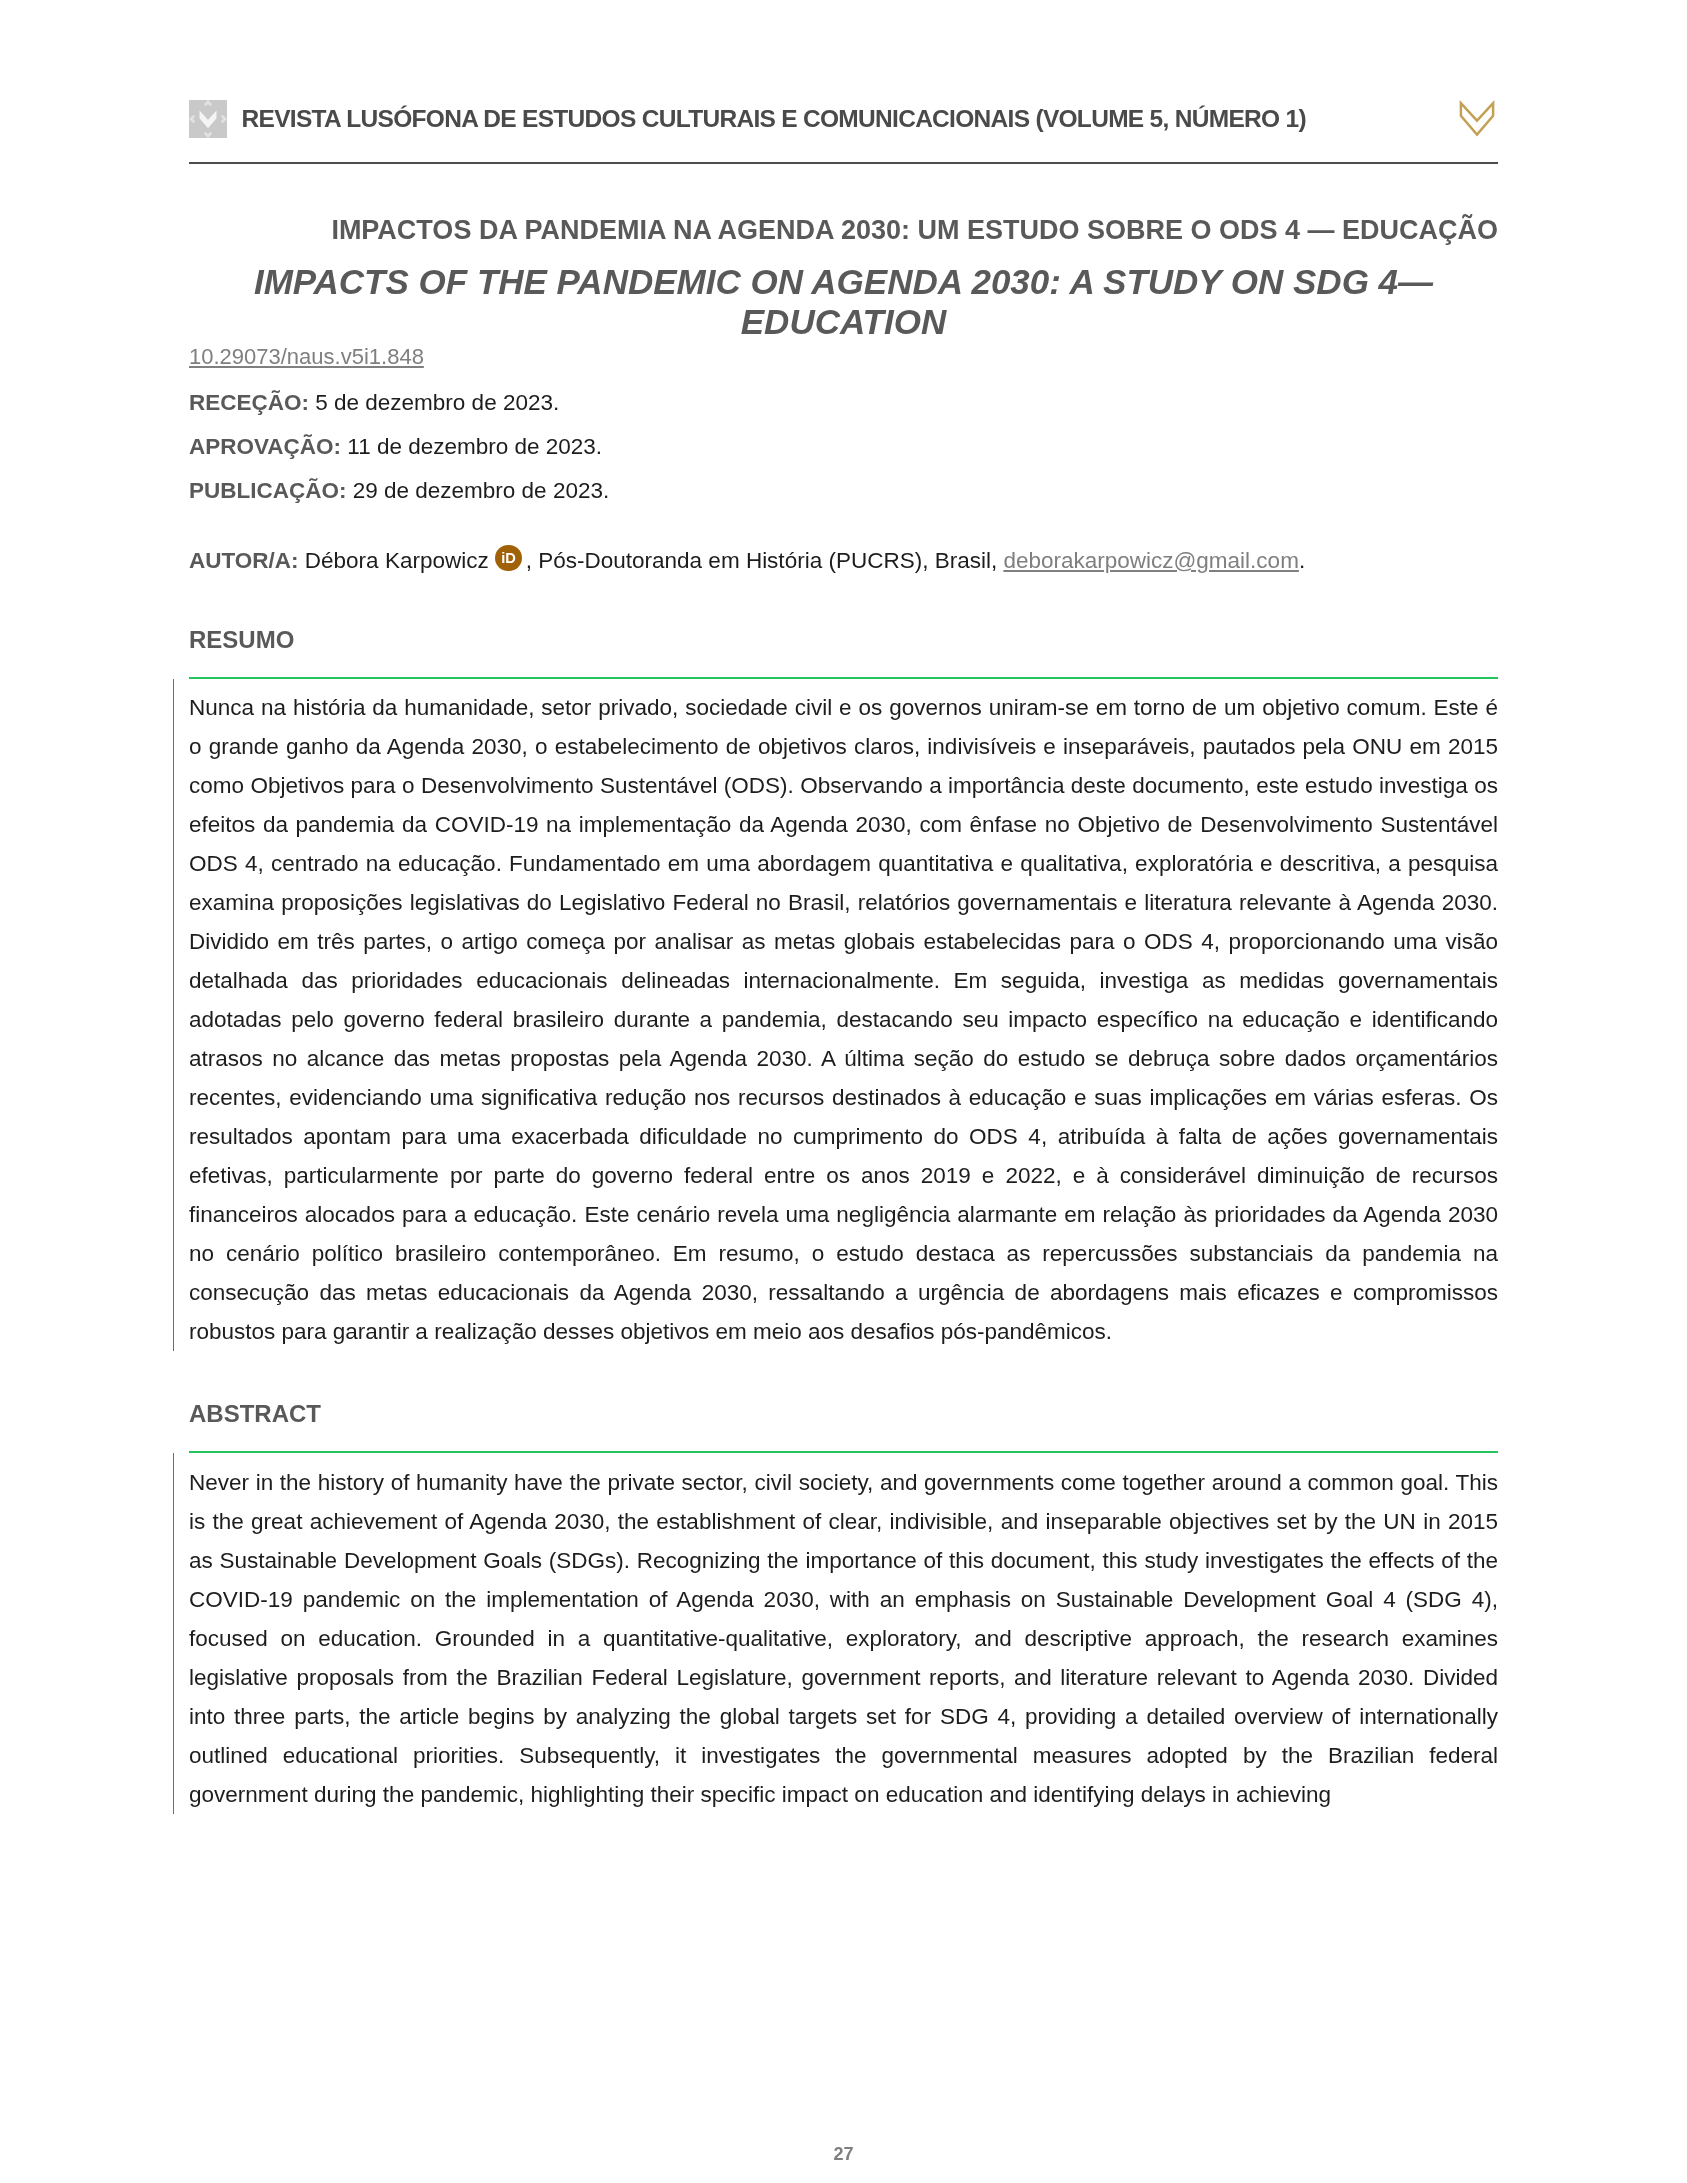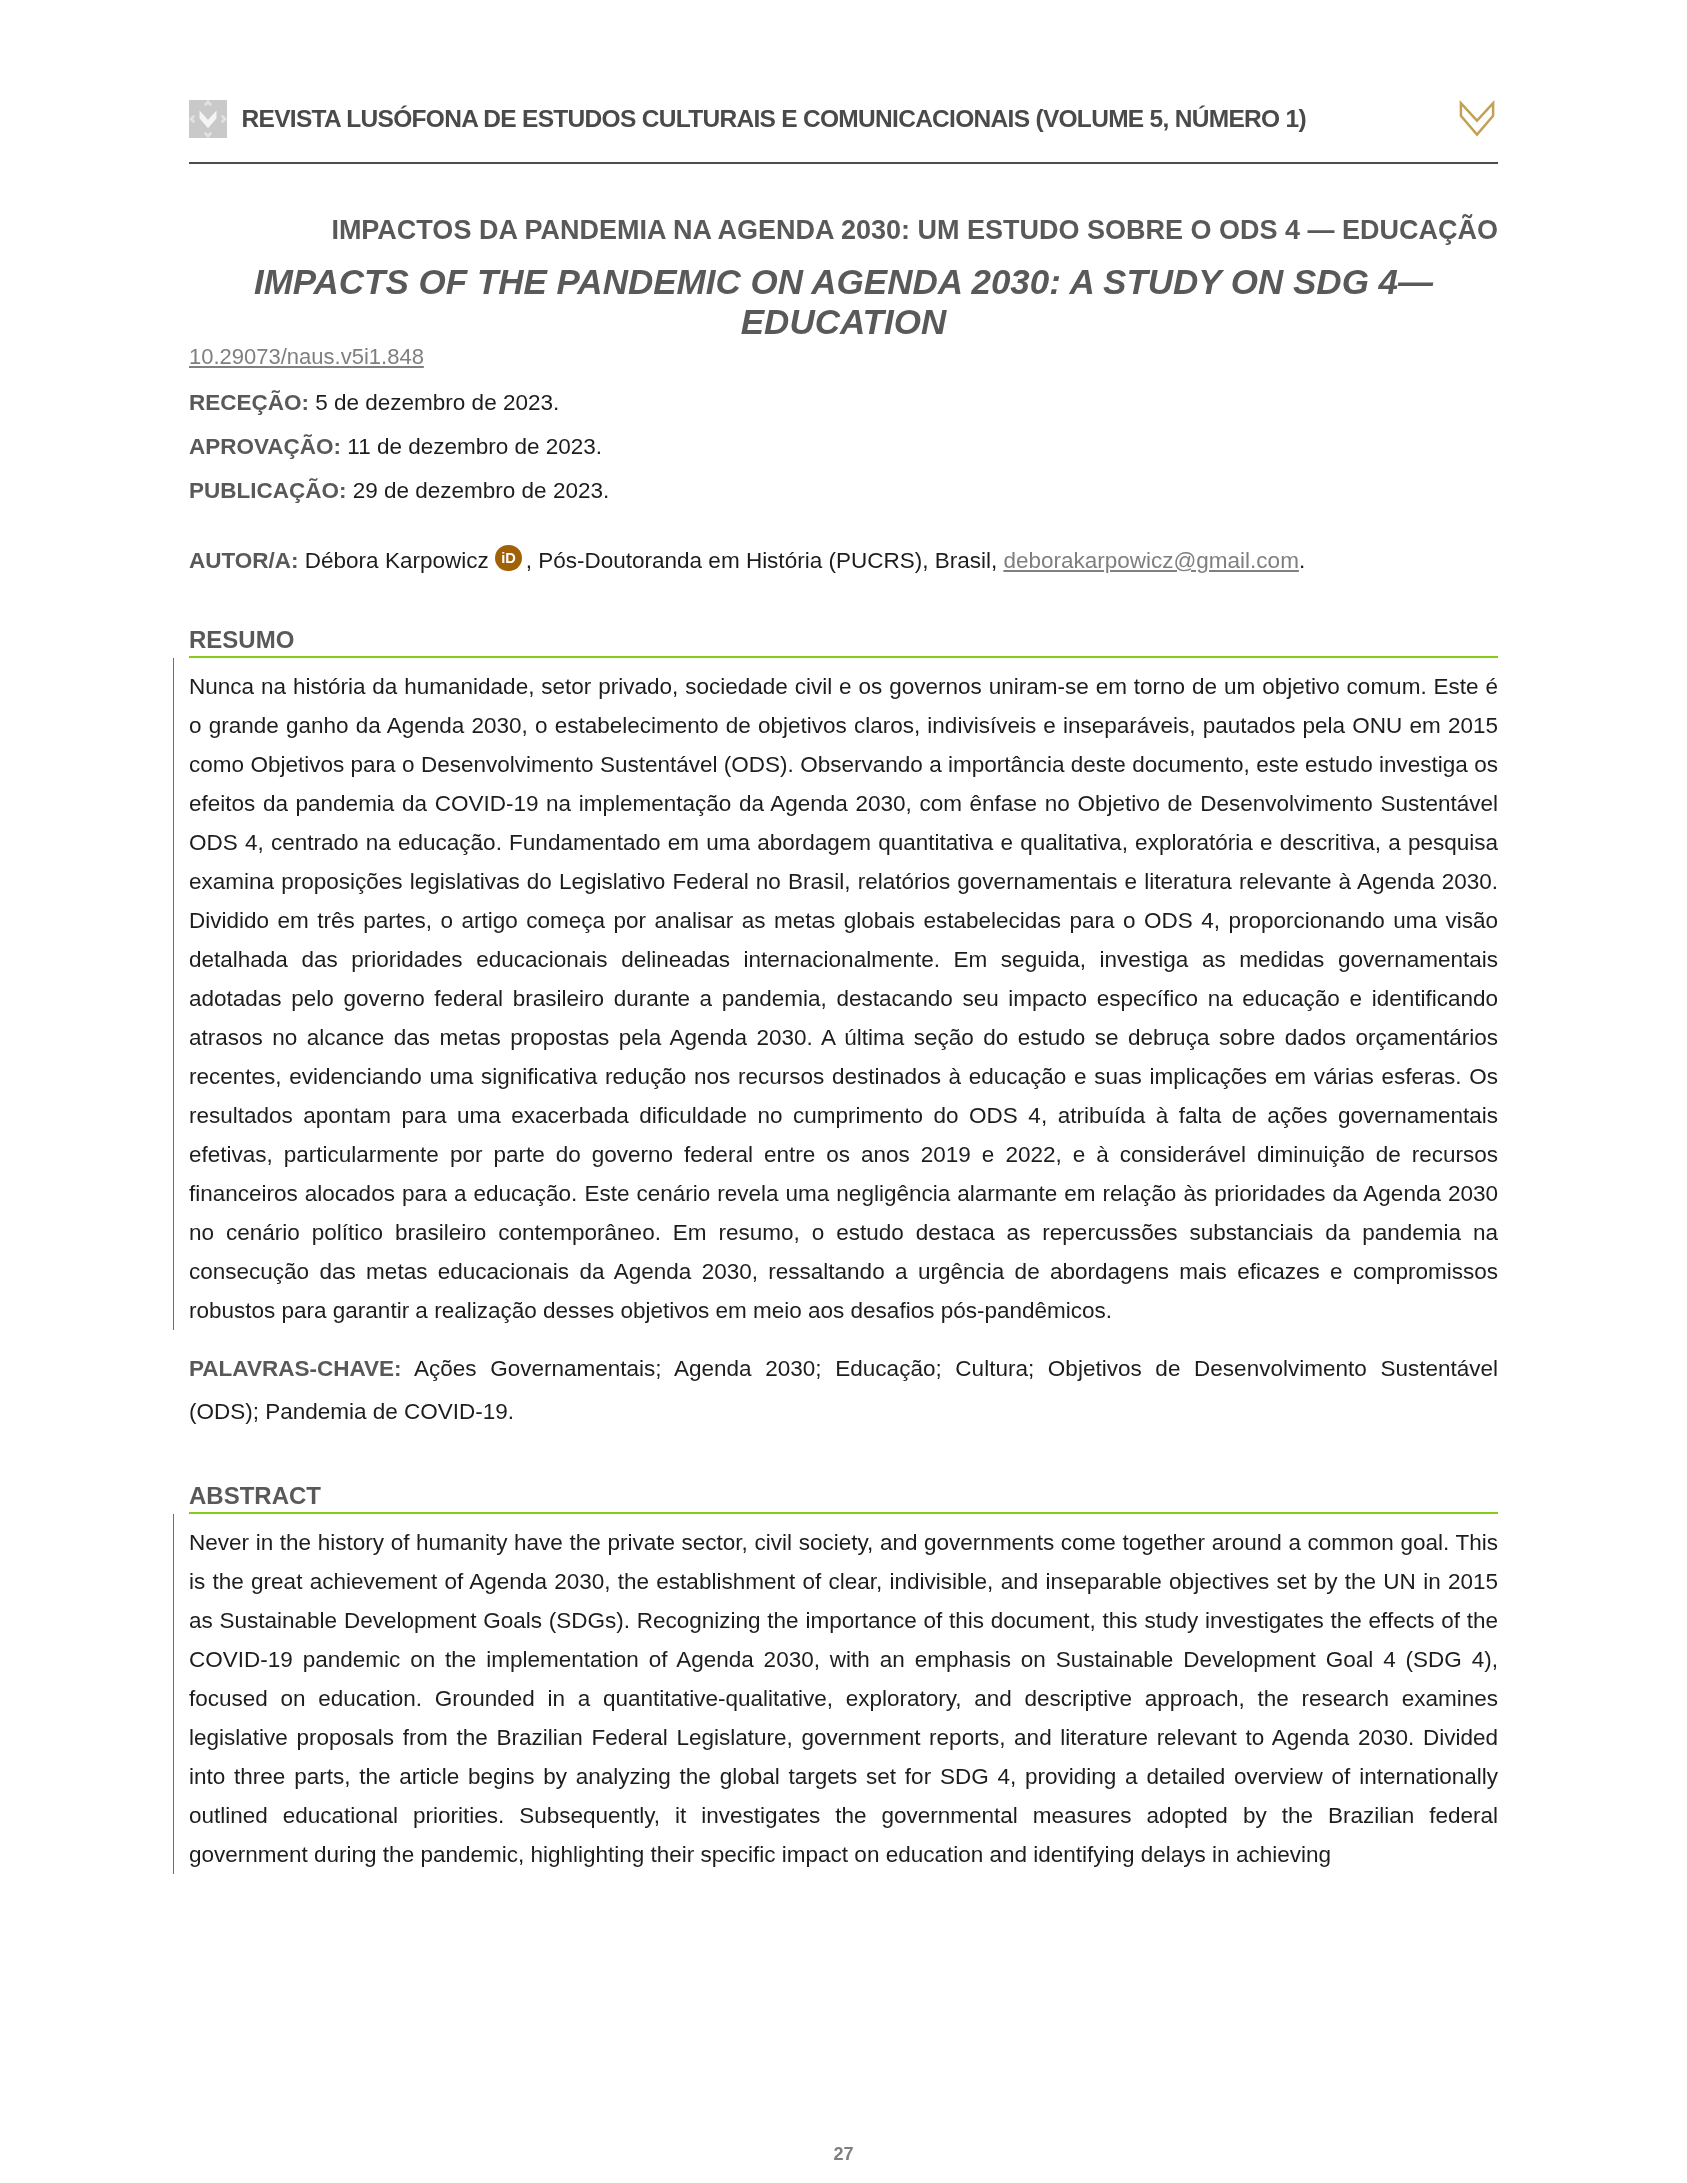--- a/index.html
+++ b/index.html
@@ -37,21 +37,21 @@
   .author-line { margin-top:32px; font-size:22.5px; line-height:32px; }
   .orcid {
     display:inline-block; width:26.5px; height:26.5px; border-radius:50%;
     background:#a16207; color:#ffffff; font-size:14.6px; font-weight:bold;
     text-align:center; line-height:26.5px; vertical-align:5.3px; margin:0 4px 0 6.6px;
   }
 
   
   h3.sec-heading { margin-top:48px; font-size:24px; line-height:29px; font-weight:bold; color:#595959; }
   .ruled-block {
-    margin-top:2px; border-top:2px solid #84cc16; padding-top:9.3px; position:relative;
+    margin-top:23px; border-top:2px solid #22c55e; padding-top:9.3px; position:relative;
   }
   .ruled-block::before {
     content:""; position:absolute; left:-16px; top:0; bottom:0; width:1.3px; background:#6e6e6e;
   }
   .body-par { font-size:22.5px; line-height:39px; text-align:justify; color:#1d1d1d; }
 
   .keywords { margin-top:16.5px; font-size:22.5px; line-height:43px; text-align:justify; }
   .abstract-heading { margin-top:13.2px; }
 
   
@@ -98,21 +98,20 @@
 
   <p class="author-line"><span class="lbl">AUTOR/A:</span><span> Débora Karpowicz</span><span class="orcid">iD</span><span>, Pós-Doutoranda em História (PUCRS), Brasil, </span><a class="link" href="#">deborakarpowicz@gmail.com</a><span>.</span></p>
 
   <section>
     <h3 class="sec-heading">RESUMO</h3>
     <div class="ruled-block">
       <p class="body-par">Nunca na história da humanidade, setor privado, sociedade civil e os governos uniram-se em torno de um objetivo comum. Este é o grande ganho da Agenda 2030, o estabelecimento de objetivos claros, indivisíveis e inseparáveis, pautados pela ONU em 2015 como Objetivos para o Desenvolvimento Sustentável (ODS). Observando a importância deste documento, este estudo investiga os efeitos da pandemia da COVID-19 na implementação da Agenda 2030, com ênfase no Objetivo de Desenvolvimento Sustentável ODS 4, centrado na educação. Fundamentado em uma abordagem quantitativa e qualitativa, exploratória e descritiva, a pesquisa examina proposições legislativas do Legislativo Federal no Brasil, relatórios governamentais e literatura relevante à Agenda 2030. Dividido em três partes, o artigo começa por analisar as metas globais estabelecidas para o ODS 4, proporcionando uma visão detalhada das prioridades educacionais delineadas internacionalmente. Em seguida, investiga as medidas governamentais adotadas pelo governo federal brasileiro durante a pandemia, destacando seu impacto específico na educação e identificando atrasos no alcance das metas propostas pela Agenda 2030. A última seção do estudo se debruça sobre dados orçamentários recentes, evidenciando uma significativa redução nos recursos destinados à educação e suas implicações em várias esferas. Os resultados apontam para uma exacerbada dificuldade no cumprimento do ODS 4, atribuída à falta de ações governamentais efetivas, particularmente por parte do governo federal entre os anos 2019 e 2022, e à considerável diminuição de recursos financeiros alocados para a educação. Este cenário revela uma negligência alarmante em relação às prioridades da Agenda 2030 no cenário político brasileiro contemporâneo. Em resumo, o estudo destaca as repercussões substanciais da pandemia na consecução das metas educacionais da Agenda 2030, ressaltando a urgência de abordagens mais eficazes e compromissos robustos para garantir a realização desses objetivos em meio aos desafios pós-pandêmicos.</p>
     </div>
   </section>
 
-  <p class="keywords"><span class="lbl">PALAVRAS-CHAVE:</span><span> Ações Governamentais; Agenda 2030; Educação; Cultura; Objetivos de Desenvolvimento Sustentável (ODS); Pandemia de COVID-19.</span></p>
 
   <section>
     <h3 class="sec-heading abstract-heading">ABSTRACT</h3>
     <div class="ruled-block">
       <p class="body-par">Never in the history of humanity have the private sector, civil society, and governments come together around a common goal. This is the great achievement of Agenda 2030, the establishment of clear, indivisible, and inseparable objectives set by the UN in 2015 as Sustainable Development Goals (SDGs). Recognizing the importance of this document, this study investigates the effects of the COVID-19 pandemic on the implementation of Agenda 2030, with an emphasis on Sustainable Development Goal 4 (SDG 4), focused on education. Grounded in a quantitative-qualitative, exploratory, and descriptive approach, the research examines legislative proposals from the Brazilian Federal Legislature, government reports, and literature relevant to Agenda 2030. Divided into three parts, the article begins by analyzing the global targets set for SDG 4, providing a detailed overview of internationally outlined educational priorities. Subsequently, it investigates the governmental measures adopted by the Brazilian federal government during the pandemic, highlighting their specific impact on education and identifying delays in achieving</p>
     </div>
   </section>
 
   <div class="page-num">27</div>
 </div>

